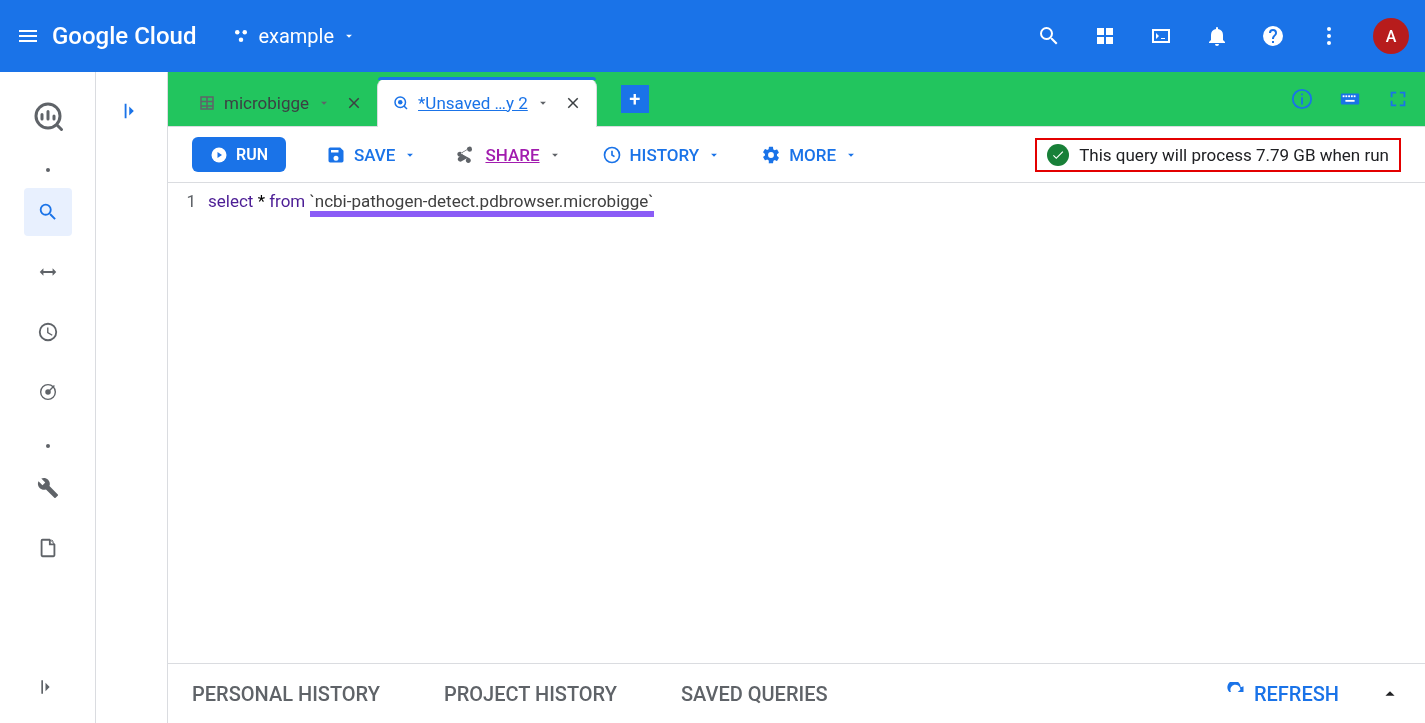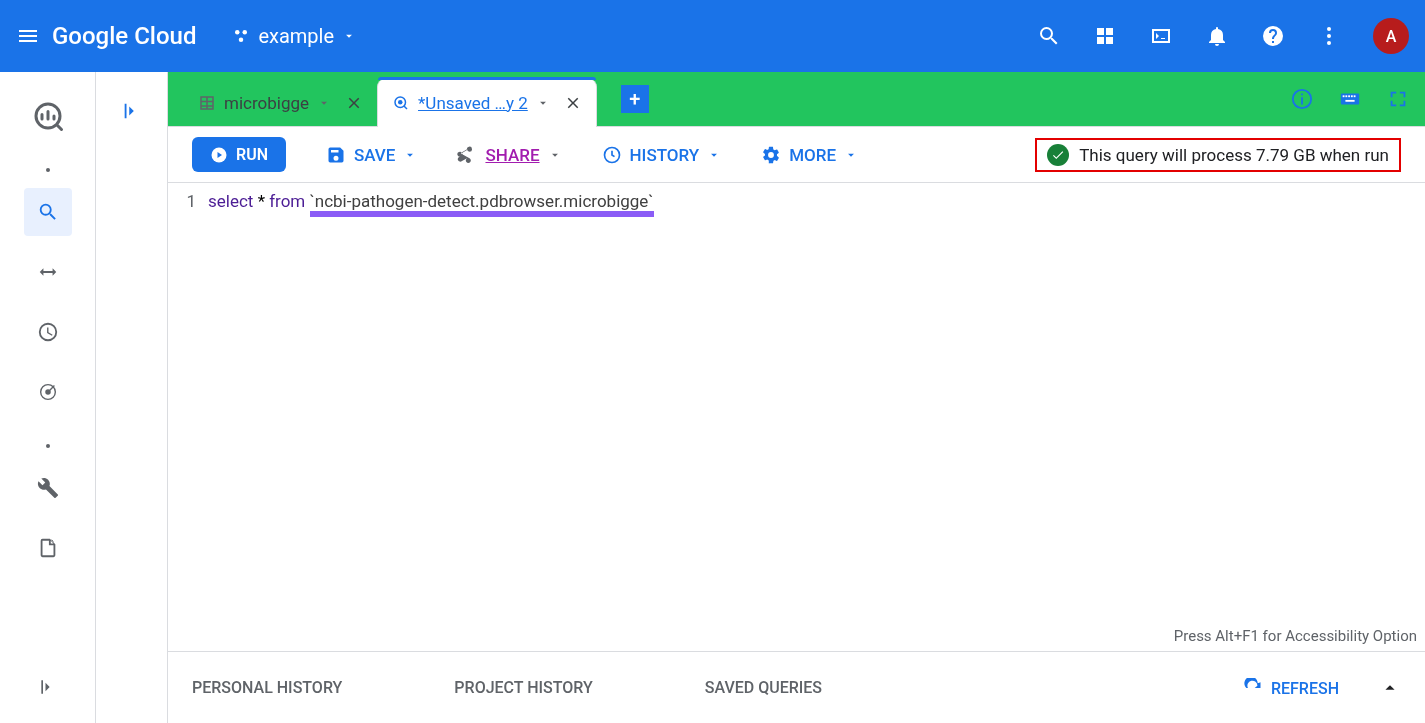--- a/index.html
+++ b/index.html
@@ -58,23 +58,23 @@
   
   .editor { flex: 1; display: flex; flex-direction: column; position: relative; }
   .code-area { flex: 1; display: flex; font-family: 'Roboto Mono', monospace; font-size: 17px; padding-top: 8px; }
   .gutter { width: 40px; text-align: right; padding-right: 12px; color: #5f6368; }
   .code-line { flex: 1; white-space: pre; }
   .kw { color: #4c1d95; }
   .str { color: #404040; border-bottom: 6px solid #8b5cf6; }
   .a11y { position: absolute; bottom: 6px; right: 8px; font-size: 15px; color: #5f6368; }
   
   
-  .bottom { height: 72px; border-top: 1px solid #dadce0; display: flex; align-items: center; padding: 0 24px; gap: 112px; font-size: 16px; color: #5f6368; font-weight: 500; }
+  .bottom { height: 60px; border-top: 1px solid #dadce0; display: flex; align-items: center; padding: 0 24px; gap: 64px; font-size: 20px; color: #5f6368; font-weight: 500; }
   .bottom-right { margin-left: auto; display: flex; align-items: center; gap: 40px; }
-  .refresh { color: #1a73e8; display: flex; align-items: flex-end; gap: 8px; cursor: pointer; }
+  .refresh { color: #1a73e8; display: flex; align-items: flex-start; gap: 8px; cursor: pointer; }
 </style>
 </head>
 <body>
 
 <div class="header">
   <div class="header-left">
     <svg class="hamburger" viewBox="0 0 24 24" fill="#fff">
         <path d="M3 6h18v2H3zm0 5h18v2H3zm0 5h18v2H3z"></path>
       </svg>
     <div class="logo">
@@ -287,21 +287,20 @@
           <span>This query will process 7.79 GB when run</span>
         </div>
       </div>
     </div>
 
     <div class="editor">
       <div class="code-area">
         <div class="gutter">1</div>
         <div class="code-line"><span class="kw">select</span> <span>*</span> <span class="kw">from</span> <span class="str">`ncbi-pathogen-detect.pdbrowser.microbigge`</span></div>
       </div>
-      <div class="a11y">Press Alt+F1 for Accessibility Option</div>
     </div>
 
     <div class="bottom">
       <span>PERSONAL HISTORY</span>
       <span>PROJECT HISTORY</span>
       <span>SAVED QUERIES</span>
       <div class="bottom-right">
         <div class="refresh">
           <svg width="20" height="20" viewBox="0 0 24 24" fill="#1a73e8">
               <path d="M17.65 6.35A8 8 0 104 12h2a6 6 0 1111.3-2.7L14 12h7V5l-3.35 1.35z"></path>

